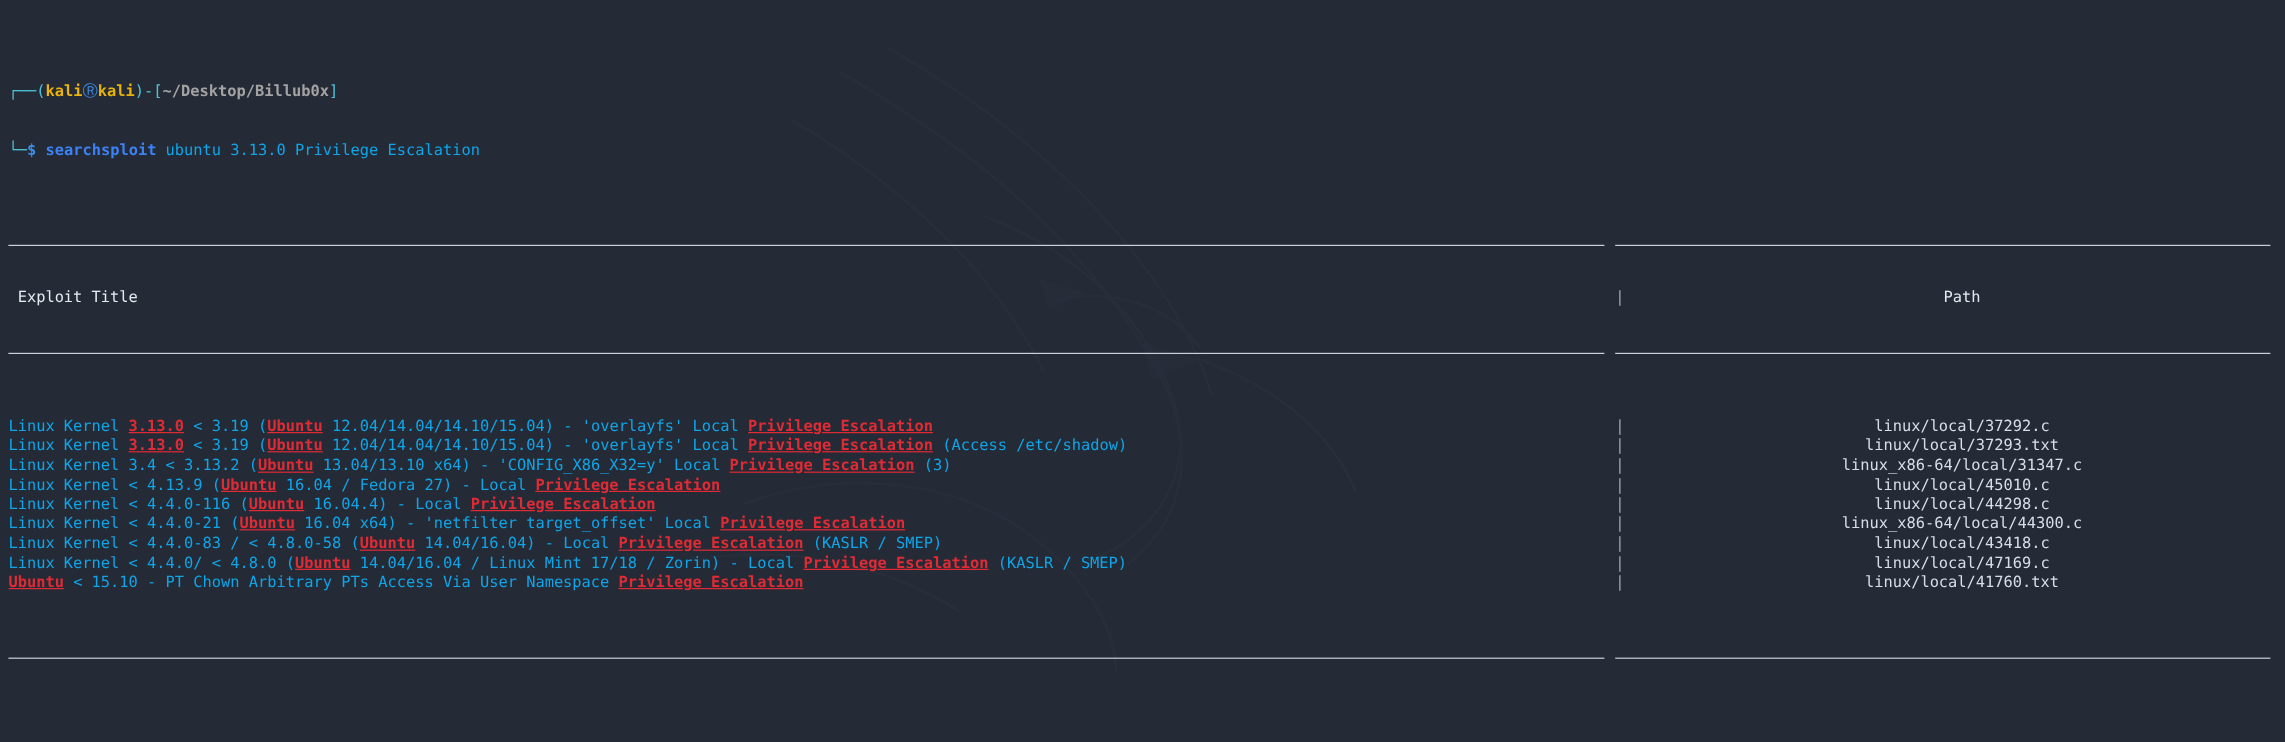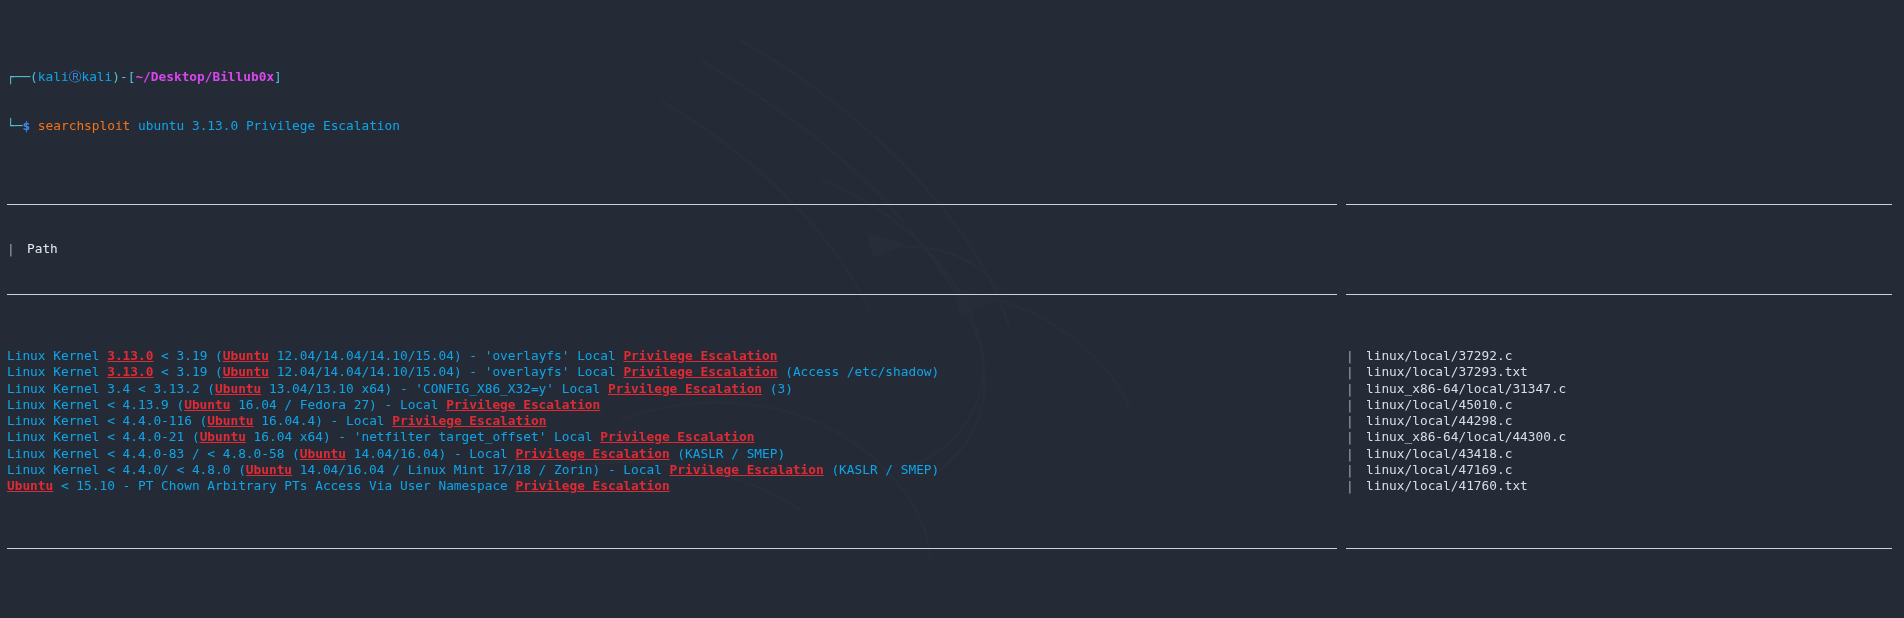--- a/index.html
+++ b/index.html
@@ -30,43 +30,43 @@
     position: relative;
     z-index: 1;
     padding: 4px 0 0 7px;
     white-space: pre;
   }
   .line { white-space: pre; height: 16.3px; }
   .blank { height: 16.3px; }
 
   
   .pbracket { color: #4fc3d9; }
-  .puser    { color: #0ea5e9; font-weight: normal; }
+  .puser    { color: #eab308; font-weight: bold; }
   .pat      { color: #3b8eea; }
-  .ppath    { color: #d946ef; font-weight: bold; }
+  .ppath    { color: #a3a3a3; font-weight: bold; }
   .pdollar  { color: #3b8eea; font-weight: bold; }
-  .cmd      { color: #f97316; }
+  .cmd      { color: #3b82f6; font-weight: bold; }
   .plain    { color: #0ea5e9; }
   .white    { color: #e6e9ef; }
 
   
   .hl { color: #e02b35; font-weight: bold; text-decoration: underline; }
   .rule-row {
     display: flex;
     align-items: center;
     height: 9px;
   }
   .rule-left  { height: 1px; background: #c9d1d9; width: 1330px; }
   .rule-gap   { width: 9px; }
   .rule-right { height: 1px; background: #c9d1d9; flex: 1; margin-right: 12px; }
 
   .tblrow { display: flex; height: 16.3px; white-space: pre; }
   .col-title { width: 1339px; flex: none; overflow: hidden; }
   .col-sep { width: 8px; flex: none; color: #9aa5b1; }
-  .col-path { flex: 1; padding-left: 12px; }
+  .col-path { flex: 1; padding-left: 12px; text-align: center; }
 </style>
 </head>
 <body>
 
 <svg class="watermark" viewBox="0 0 1904 618" preserveAspectRatio="none">
   <g fill="none" stroke="#2b3240" stroke-width="2.2" opacity="0.85">
     <path d="M700 60 C 820 130, 900 200, 960 300 C 1000 370, 990 430, 940 470"></path>
     <path d="M740 40 C 880 120, 980 230, 1010 330"></path>
     <path d="M820 180 C 900 210, 960 270, 980 340 C 995 400, 960 450, 900 470"></path>
     <path d="M620 420 C 700 390, 790 400, 850 440 C 900 475, 930 520, 930 560"></path>
@@ -85,20 +85,21 @@
 
   
   <div class="line"><span class="pbracket">┌──(</span><span class="puser">kali</span><span class="pat">Ⓡ</span><span class="puser">kali</span><span class="pbracket">)-[</span><span class="ppath">~/Desktop/Billub0x</span><span class="pbracket">]</span></div>
   <div class="line"><span class="pbracket">└─</span><span class="pdollar">$</span><span class="plain"> </span><span class="cmd">searchsploit</span><span class="plain"> ubuntu 3.13.0 Privilege Escalation</span></div>
 
   
   <div class="rule-row">
     <div class="rule-left"></div><div class="rule-gap"></div><div class="rule-right"></div>
   </div>
   <div class="tblrow">
+    <div class="col-title white"> Exploit Title</div>
     <div class="col-sep">|</div>
     <div class="col-path white">Path</div>
   </div>
   <div class="rule-row">
     <div class="rule-left"></div><div class="rule-gap"></div><div class="rule-right"></div>
   </div>
 
   <div id="table-body"><div class="tblrow"><div class="col-title"><span class="plain">Linux Kernel </span><span class="hl">3.13.0</span><span class="plain"> &lt; 3.19 (</span><span class="hl">Ubuntu</span><span class="plain"> 12.04/14.04/14.10/15.04) - 'overlayfs' Local </span><span class="hl">Privilege Escalation</span></div><div class="col-sep">|</div><div class="col-path">linux/local/37292.c</div></div><div class="tblrow"><div class="col-title"><span class="plain">Linux Kernel </span><span class="hl">3.13.0</span><span class="plain"> &lt; 3.19 (</span><span class="hl">Ubuntu</span><span class="plain"> 12.04/14.04/14.10/15.04) - 'overlayfs' Local </span><span class="hl">Privilege Escalation</span><span class="plain"> (Access /etc/shadow)</span></div><div class="col-sep">|</div><div class="col-path">linux/local/37293.txt</div></div><div class="tblrow"><div class="col-title"><span class="plain">Linux Kernel 3.4 &lt; 3.13.2 (</span><span class="hl">Ubuntu</span><span class="plain"> 13.04/13.10 x64) - 'CONFIG_X86_X32=y' Local </span><span class="hl">Privilege Escalation</span><span class="plain"> (3)</span></div><div class="col-sep">|</div><div class="col-path">linux_x86-64/local/31347.c</div></div><div class="tblrow"><div class="col-title"><span class="plain">Linux Kernel &lt; 4.13.9 (</span><span class="hl">Ubuntu</span><span class="plain"> 16.04 / Fedora 27) - Local </span><span class="hl">Privilege Escalation</span></div><div class="col-sep">|</div><div class="col-path">linux/local/45010.c</div></div><div class="tblrow"><div class="col-title"><span class="plain">Linux Kernel &lt; 4.4.0-116 (</span><span class="hl">Ubuntu</span><span class="plain"> 16.04.4) - Local </span><span class="hl">Privilege Escalation</span></div><div class="col-sep">|</div><div class="col-path">linux/local/44298.c</div></div><div class="tblrow"><div class="col-title"><span class="plain">Linux Kernel &lt; 4.4.0-21 (</span><span class="hl">Ubuntu</span><span class="plain"> 16.04 x64) - 'netfilter target_offset' Local </span><span class="hl">Privilege Escalation</span></div><div class="col-sep">|</div><div class="col-path">linux_x86-64/local/44300.c</div></div><div class="tblrow"><div class="col-title"><span class="plain">Linux Kernel &lt; 4.4.0-83 / &lt; 4.8.0-58 (</span><span class="hl">Ubuntu</span><span class="plain"> 14.04/16.04) - Local </span><span class="hl">Privilege Escalation</span><span class="plain"> (KASLR / SMEP)</span></div><div class="col-sep">|</div><div class="col-path">linux/local/43418.c</div></div><div class="tblrow"><div class="col-title"><span class="plain">Linux Kernel &lt; 4.4.0/ &lt; 4.8.0 (</span><span class="hl">Ubuntu</span><span class="plain"> 14.04/16.04 / Linux Mint 17/18 / Zorin) - Local </span><span class="hl">Privilege Escalation</span><span class="plain"> (KASLR / SMEP)</span></div><div class="col-sep">|</div><div class="col-path">linux/local/47169.c</div></div><div class="tblrow"><div class="col-title"><span class="hl">Ubuntu</span><span class="plain"> &lt; 15.10 - PT Chown Arbitrary PTs Access Via User Namespace </span><span class="hl">Privilege Escalation</span></div><div class="col-sep">|</div><div class="col-path">linux/local/41760.txt</div></div></div>
 
   <div class="rule-row">

